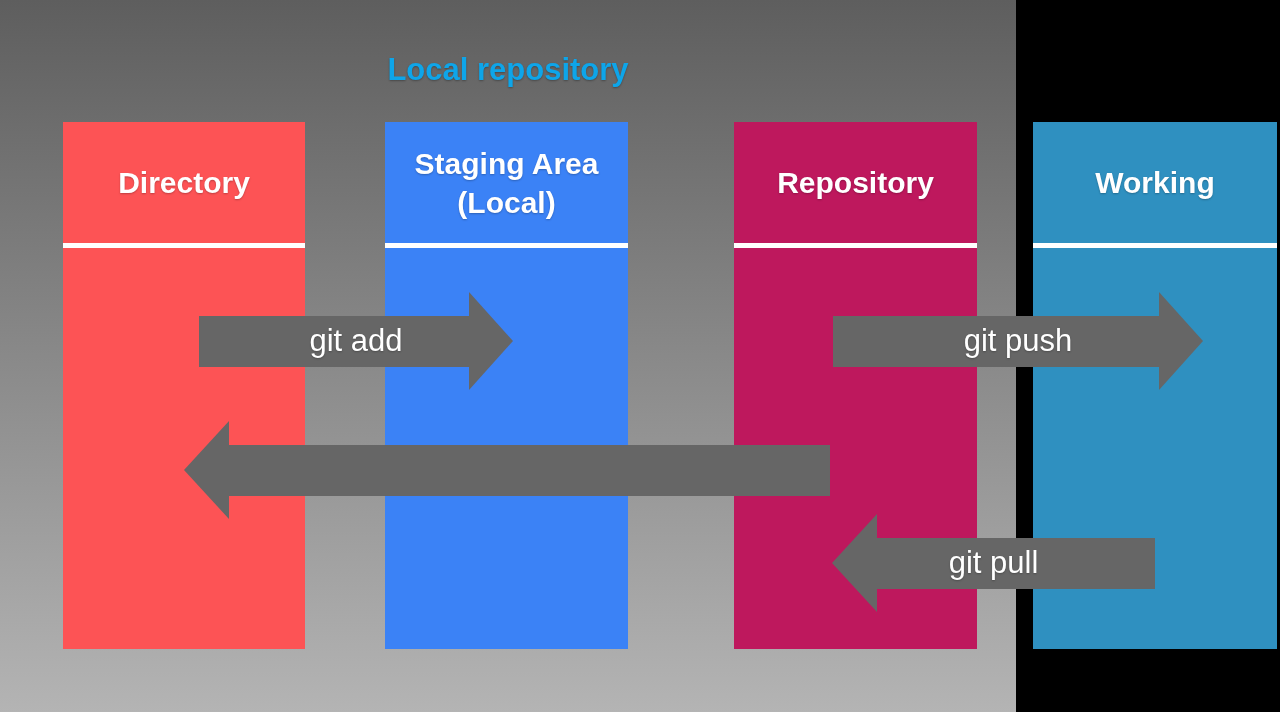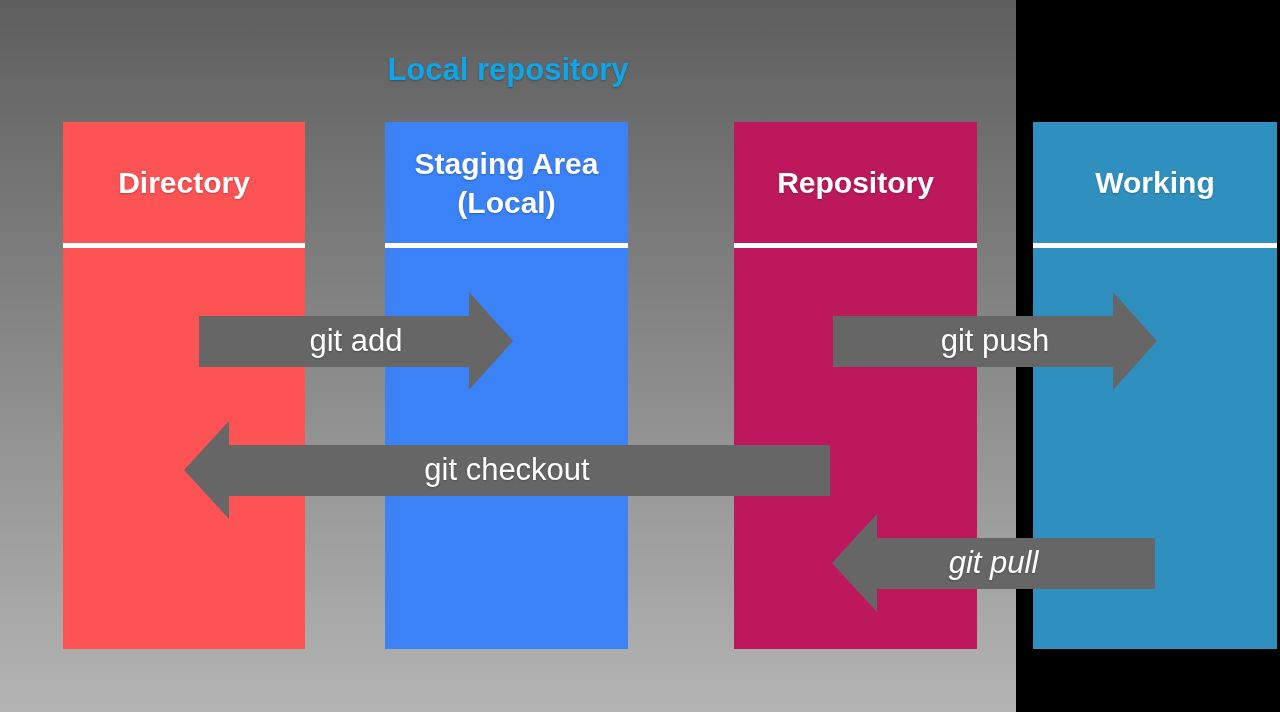--- a/index.html
+++ b/index.html
@@ -87,23 +87,23 @@
     left: 0; width: 100%;
     top: 50%;
     transform: translateY(-50%);
     text-align: center;
     color: #ffffff;
     font-size: 31px;
     text-shadow: 0 1px 2px rgba(0,0,0,0.25);
   }
   .arrow-add      { left: 183px; top: 292px; width: 314px; margin-left: 16px; }
   .arrow-commit   { left: 500px; top: 292px; width: 329px; }
-  .arrow-push     { left: 833px; top: 292px; width: 324px; }
+  .arrow-push     { left: 833px; top: 292px; width: 324px; padding-left: 46px; }
   .arrow-checkout { left: 184px; top: 421px; width: 646px; }
-  .arrow-pull     { left: 832px; top: 514px; width: 323px; font-style: italic; }
+  .arrow-pull     { left: 832px; top: 514px; width: 323px; }
 </style>
 </head>
 <body>
 
 <div id="stage">
 
   <div class="local-panel"></div>
 
   <div class="diagram-title">Local repository</div>
 
@@ -146,21 +146,20 @@
 
   <div class="arrow arrow-right arrow-push">
     <div class="shaft"></div>
     <div class="head"></div>
     <div class="label">git push</div>
   </div>
 
   <div class="arrow arrow-left arrow-checkout">
     <div class="shaft"></div>
     <div class="head"></div>
-    <div class="label">git checkout</div>
   </div>
 
   <div class="arrow arrow-left arrow-pull">
     <div class="shaft"></div>
     <div class="head"></div>
     <div class="label">git pull</div>
   </div>
 
 </div>
 

